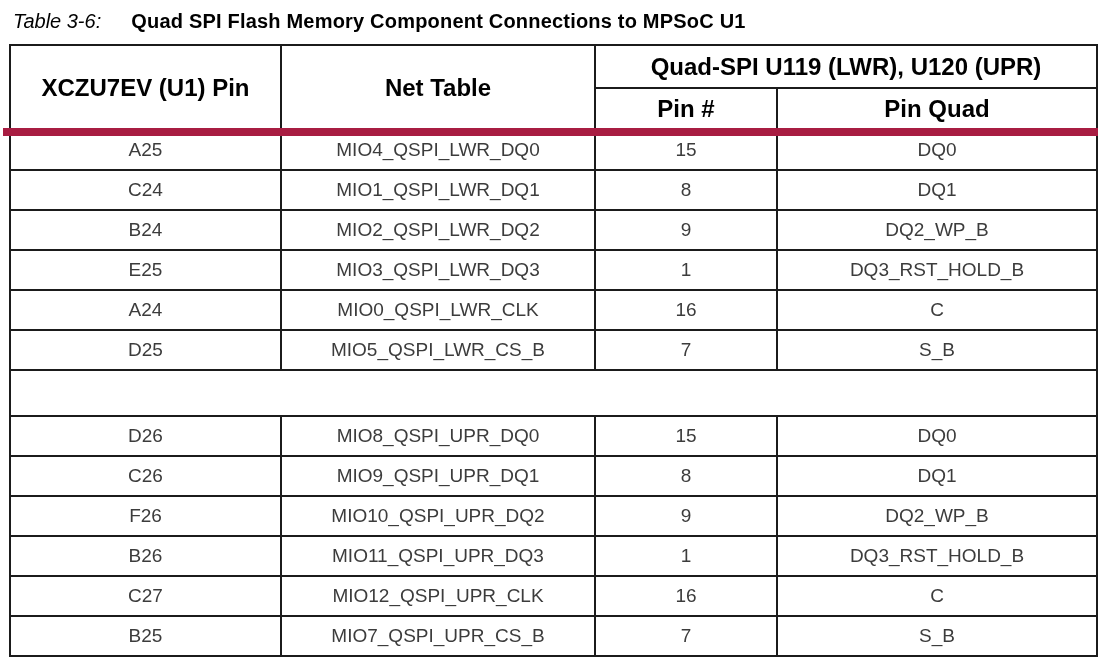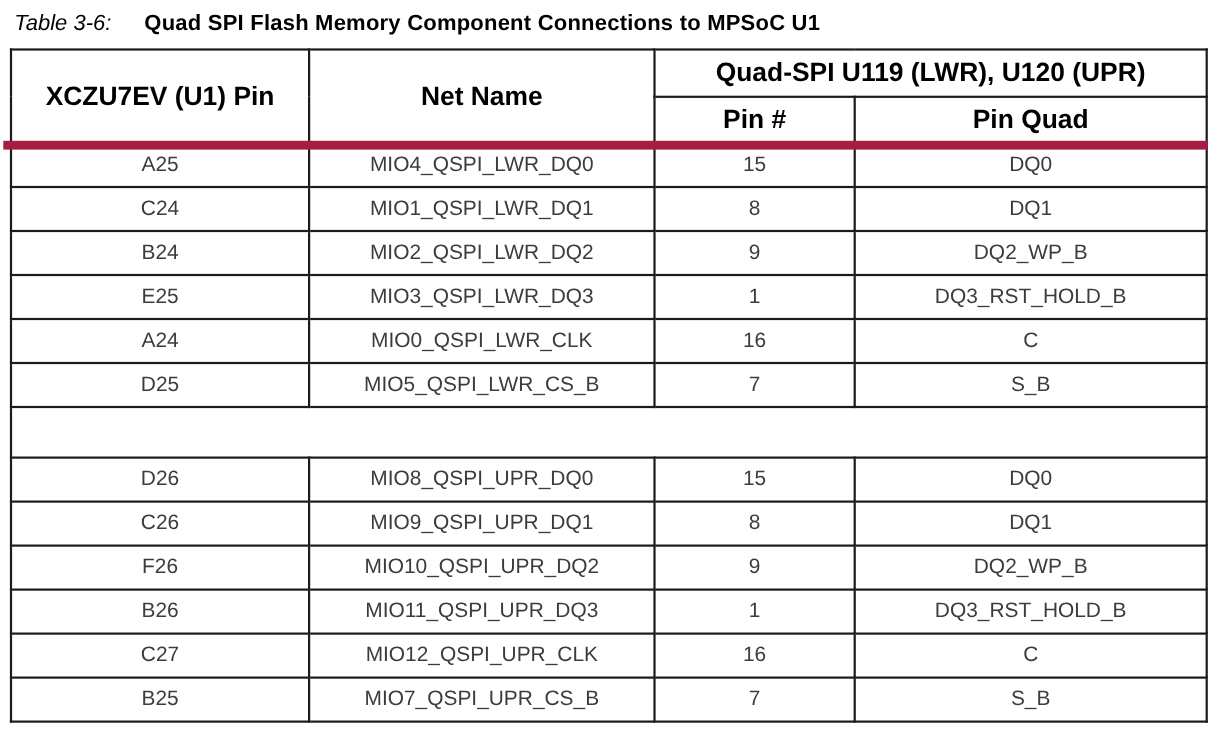--- a/index.html
+++ b/index.html
@@ -86,21 +86,21 @@
   <table class="conn-table">
     <colgroup>
       <col style="width:271px">
       <col style="width:314px">
       <col style="width:182px">
       <col style="width:320px">
     </colgroup>
     <thead>
       <tr class="hdr-row-1">
         <th rowspan="2">XCZU7EV (U1) Pin</th>
-        <th rowspan="2">Net Name</th>
+        <th rowspan="2">Net Table</th>
         <th colspan="2">Quad-SPI U119 (LWR), U120 (UPR)</th>
       </tr>
       <tr class="hdr-row-2">
         <th>Pin #</th>
         <th>Pin Quad</th>
       </tr>
     </thead>
     <tbody>
         <tr>
           <td>A25</td>

